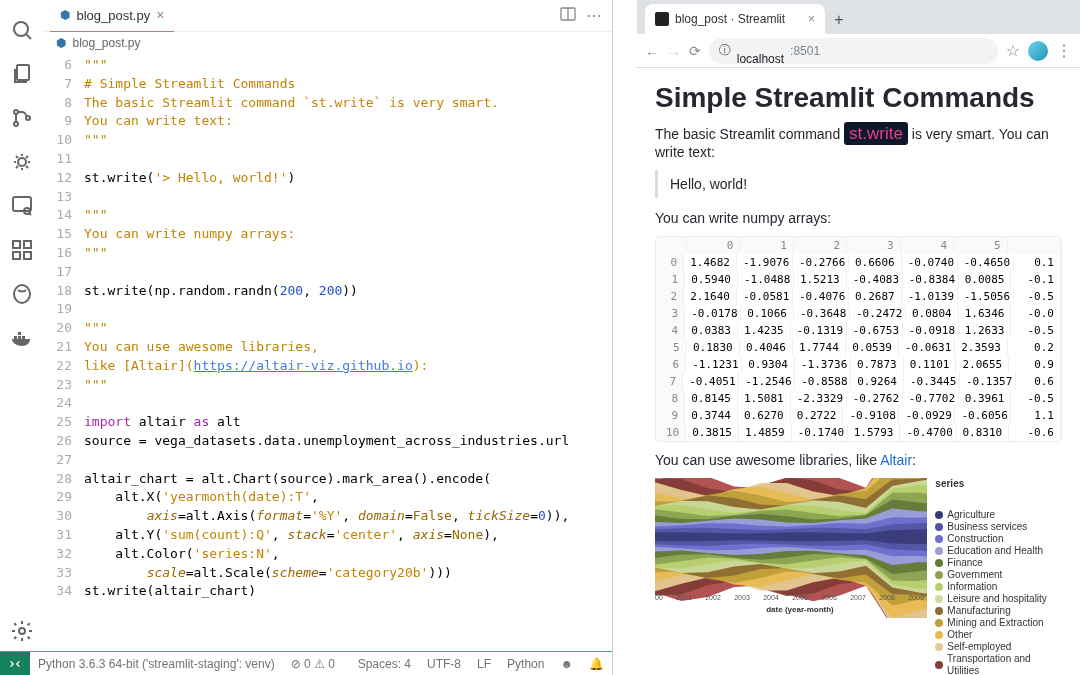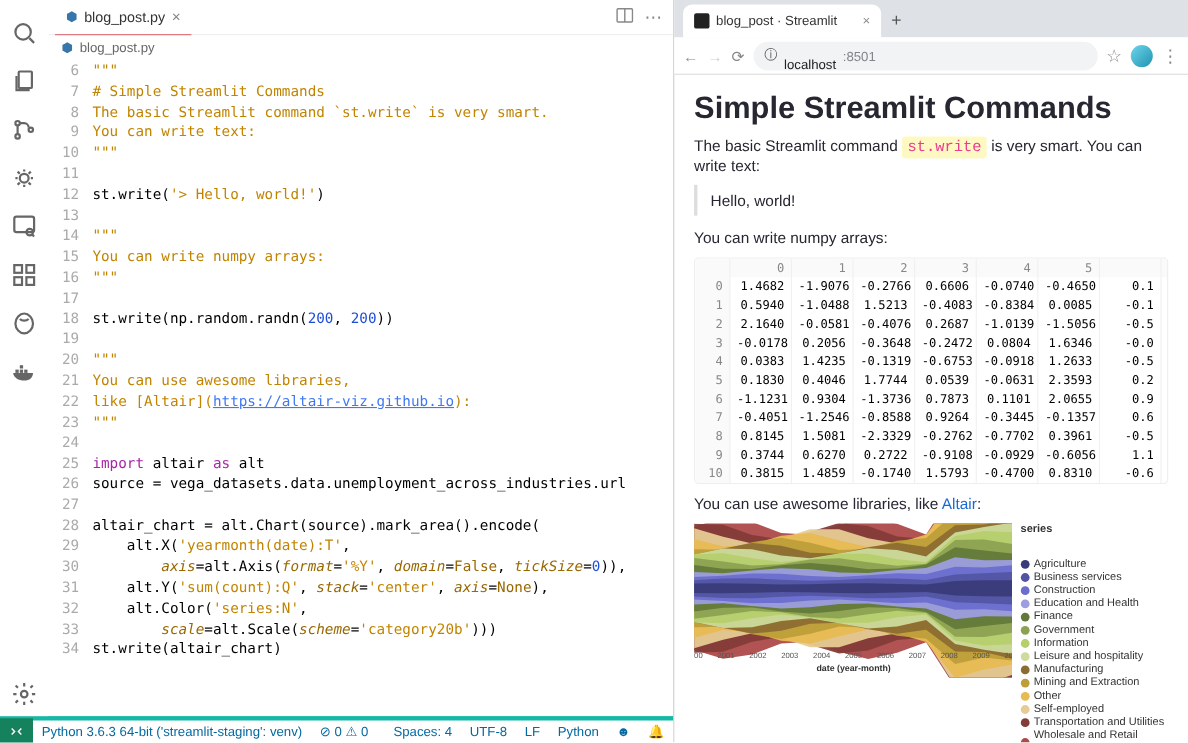--- a/index.html
+++ b/index.html
@@ -19,42 +19,42 @@
 .code-area { flex: 1; font-family: "Menlo", "Monaco", monospace; font-size: 13px; line-height: 18.8px; overflow: hidden; padding-top: 2px; }
 .line { display: flex; white-space: pre; }
 .gutter { width: 40px; text-align: right; color: #aaa; padding-right: 12px; flex-shrink: 0; }
 .code { }
 .s-str { color: #c18401; }
 .s-kw { color: #a626a4; }
 .s-num { color: #1d4ed8; }
 .s-bool { color: #986801; }
 .s-param { color: #986801; font-style: italic; }
 .s-link { color: #4078f2; text-decoration: underline; }
-.status-bar { height: 24px; background: #fff; border-top: 4px solid #14b8a6; display: flex; align-items: center; font-size: 12px; color: #0369a1; }
+.status-bar { height: 24px; background: #fff; border-top: 1px solid #14b8a6; display: flex; align-items: center; font-size: 12px; color: #737373; }
 .status-remote { background: #16825d; color: #fff; width: 30px; height: 24px; display: flex; align-items: center; justify-content: center; }
 .status-item { padding: 0 8px; }
 .status-right { margin-left: auto; display: flex; text-align: right; }
 
-.browser { width: 468px; height: 675px; border-left: 1px solid #ccc; display: flex; flex-direction: column; background: #fff; }
+.browser { width: 468px; height: 675px; border-left: 1px solid #ccc; display: flex; flex-direction: column; background: #fff; padding-left: 24px; }
 .browser-tabs { height: 34px; background: #dee1e6; display: flex; align-items: flex-end; padding-left: 8px; }
 .btab { background: #fff; height: 30px; border-radius: 8px 8px 0 0; display: flex; align-items: center; padding: 0 10px; font-size: 12px; color: #333; gap: 6px; min-width: 180px; }
 .btab-close { color: #888; margin-left: auto; }
 .btab-new { width: 28px; height: 28px; display: flex; align-items: center; justify-content: center; color: #555; font-size: 16px; }
 .addr-bar { height: 34px; background: #fff; border-bottom: 1px solid #ddd; display: flex; align-items: center; padding: 0 8px; gap: 8px; }
 .addr-bar .nav-icon { color: #888; font-size: 14px; }
 .addr-field { flex: 1; height: 26px; background: #f1f3f4; border-radius: 13px; display: flex; align-items: center; padding: 0 10px; font-size: 12px; color: #555; gap: 6px; }
 .addr-host { color: #202124; margin-top: 16px; }
 .addr-port { color: #80868b; }
 .addr-actions { display: flex; gap: 8px; align-items: center; color: #888; }
 .avatar { width: 20px; height: 20px; border-radius: 50%; background: linear-gradient(135deg, #6dd5ed, #2193b0); }
 
 .page { flex: 1; overflow: hidden; padding: 14px 18px 0 18px; }
 .page h1 { font-size: 28px; font-weight: 700; color: #262730; margin-bottom: 10px; }
 .page p { font-size: 14px; color: #262730; margin-bottom: 10px; }
-.page .code-inline { background: #fef9c3; color: #e83e8c; font-family: Liberation Mono, monospace; padding: 2px 5px; border-radius: 3px; font-size: 14px; }
+.page .code-inline { background: #0f172a; color: #e83e8c; font-family: Liberation Sans, sans-serif; padding: 2px 5px; border-radius: 3px; font-size: 17px; }
 .blockquote { border-left: 3px solid #ddd; padding: 6px 12px; margin: 8px 0 12px 0; font-size: 14px; color: #262730; }
 .np-table { font-family: monospace; font-size: 11px; border: 1px solid #eee; border-radius: 4px; overflow: hidden; margin-bottom: 10px; }
 .np-row { display: flex; }
 .np-row.header { background: #fafafa; color: #888; }
 .np-cell { width: 56px; text-align: right; padding: 2px 6px; border-right: 1px solid #f0f0f0; }
 .np-cell.idx { width: 32px; background: #fafafa; color: #888; }
 .altair-link { color: #1b69d0; }
 .chart-area { display: flex; gap: 8px; margin-top: 6px; }
 .chart-svg { width: 290px; height: 140px; }
 .legend { font-size: 10px; color: #333; }
@@ -258,21 +258,21 @@
           <div class="np-cell">-0.0581</div>
           <div class="np-cell">-0.4076</div>
           <div class="np-cell">0.2687</div>
           <div class="np-cell">-1.0139</div>
           <div class="np-cell">-1.5056</div>
           <div class="np-cell">-0.5</div>
         </div>
         <div class="np-row">
           <div class="np-cell idx">3</div>
           <div class="np-cell">-0.0178</div>
-          <div class="np-cell">0.2056</div>
+          <div class="np-cell">0.1066</div>
           <div class="np-cell">-0.3648</div>
           <div class="np-cell">-0.2472</div>
           <div class="np-cell">0.0804</div>
           <div class="np-cell">1.6346</div>
           <div class="np-cell">-0.0</div>
         </div>
         <div class="np-row">
           <div class="np-cell idx">4</div>
           <div class="np-cell">0.0383</div>
           <div class="np-cell">1.4235</div>

